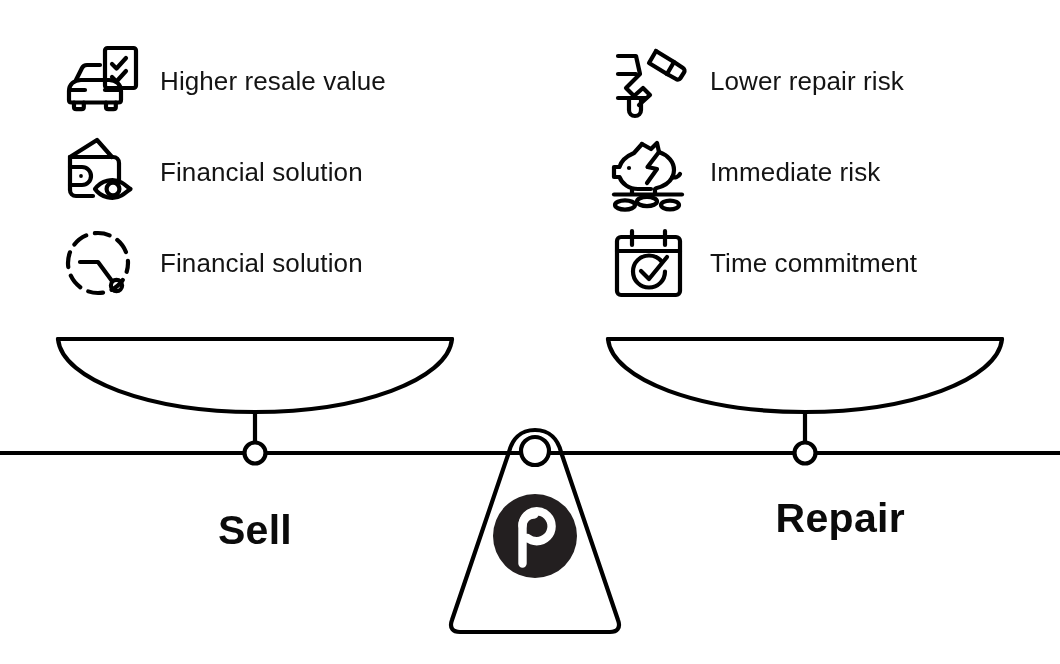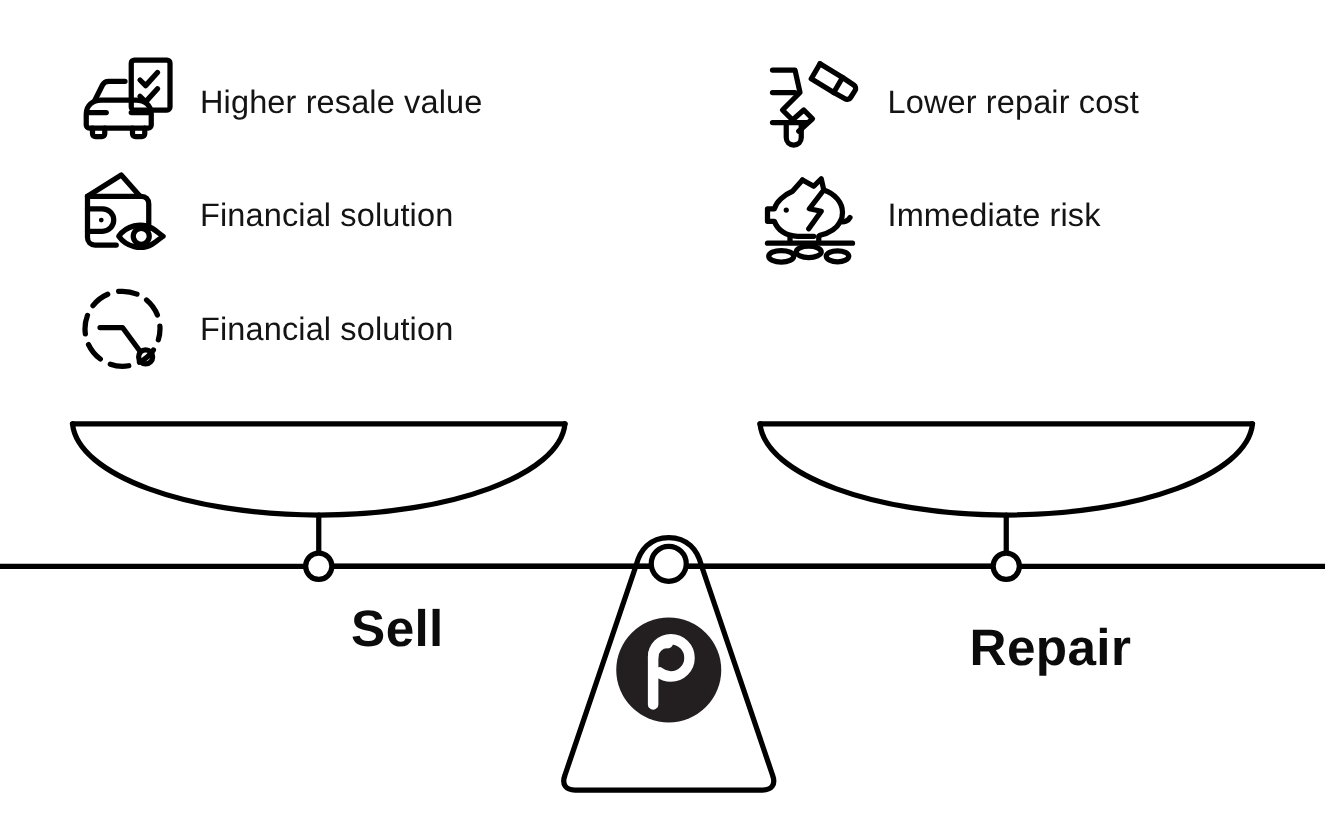--- a/index.html
+++ b/index.html
@@ -62,21 +62,21 @@
   }
   .side-title {
     position: absolute;
     font-size: 41px;
     font-weight: bold;
     color: #0b0b0b;
     letter-spacing: 0.3px;
     white-space: nowrap;
     text-align: center;
   }
-  #title-sell   { left: 155px; top: 480px; width: 200px; text-align: right; }
+  #title-sell   { left: 155px; top: 507px; width: 200px; }
   #title-repair { left: 705px; top: 495px; width: 200px; text-align: right; }
 </style>
 </head>
 <body>
 
 <div id="stage">
 
   <svg id="scale-svg" viewBox="0 0 1060 664">
     <g fill="none" stroke="#000000" stroke-width="4.2" stroke-linecap="round" stroke-linejoin="round">
 
@@ -172,21 +172,21 @@
         <svg width="80" height="80" viewBox="0 0 80 80" fill="none" stroke="#000" stroke-width="4.2" stroke-linecap="round" stroke-linejoin="round">
           <path d="M8 14 L26 14 L30 32 L16 46 L24 54 L33 46 L40 53 L29 63"></path>
           <path d="M8 32 L26 32"></path>
           <path d="M8 56 L36 56"></path>
           <path d="M19 56 L19 68 C19 71.5, 21.5 74, 25 74 C28.5 74, 31 71.5, 31 68 L31 56"></path>
           <path d="M46 9 L64 20 L57 32"></path>
           <path d="M46 9 L39 21 L57 32"></path>
           <path d="M64 20 L73 26 C74.5 27, 75 29, 74 30.5 L70.5 36 C69.5 37.5, 67.5 38, 66 37 L57 32"></path>
         </svg>
       </span>
-      <span class="benefit-label">Lower repair cost</span>
+      <span class="benefit-label">Lower repair risk</span>
     </div>
 
     <div class="benefit-row">
       <span class="benefit-icon">
         <svg width="80" height="80" viewBox="0 0 80 80" fill="none" stroke="#000" stroke-width="4.2" stroke-linecap="round" stroke-linejoin="round">
           <path d="M32 11 L24 20 C17 23, 11 28.5, 9.5 34 L4 34 L4 44 L9.5 44 C12 51, 19 56, 28 56 L41 56"></path>
           <path d="M32 11 L41 16 L47 10 L49 19"></path>
           <path d="M49 19 C58 22, 64 29, 64 37 C64 39.5, 63.4 42, 62.3 44.2"></path>
           <path d="M62.3 44.2 C65 45, 68.5 44, 70 41"></path>
           <path d="M62.3 44.2 C59.5 49.5, 53.5 53.5, 46 55.2"></path>
@@ -196,18 +196,31 @@
           <path d="M45 56 L45 61"></path>
           <path d="M4 61.5 L72 61.5"></path>
           <ellipse cx="15" cy="72" rx="10" ry="4.6"></ellipse>
           <ellipse cx="37" cy="68.5" rx="10" ry="4.6"></ellipse>
           <ellipse cx="60" cy="72" rx="9" ry="4.4"></ellipse>
         </svg>
       </span>
       <span class="benefit-label">Immediate risk</span>
     </div>
 
+    <div class="benefit-row">
+      <span class="benefit-icon">
+        <svg width="80" height="80" viewBox="0 0 80 80" fill="none" stroke="#000" stroke-width="4.2" stroke-linecap="round" stroke-linejoin="round">
+          <rect x="7" y="13" width="63" height="58" rx="4"></rect>
+          <path d="M7 27 L70 27"></path>
+          <path d="M22 7 L22 21"></path>
+          <path d="M55 7 L55 21"></path>
+          <path d="M52 38 C49 34, 44.5 31.5, 39 31.5 C30 31.5, 23 38.5, 23 47.5 C23 56.5, 30 63.5, 39 63.5 C48 63.5, 55 56.5, 55 47.5"></path>
+          <polyline points="31,47 39,55 57,33"></polyline>
+        </svg>
+      </span>
+      <span class="benefit-label">Time commitment</span>
+    </div>
   </div>
 
   <div id="title-sell" class="side-title">Sell</div>
   <div id="title-repair" class="side-title">Repair</div>
 
 </div>
 
 </body></html>

